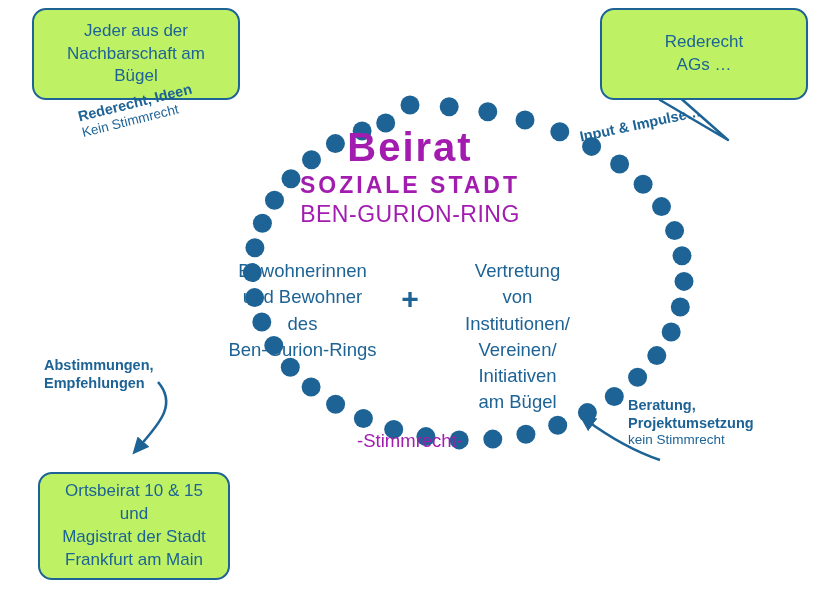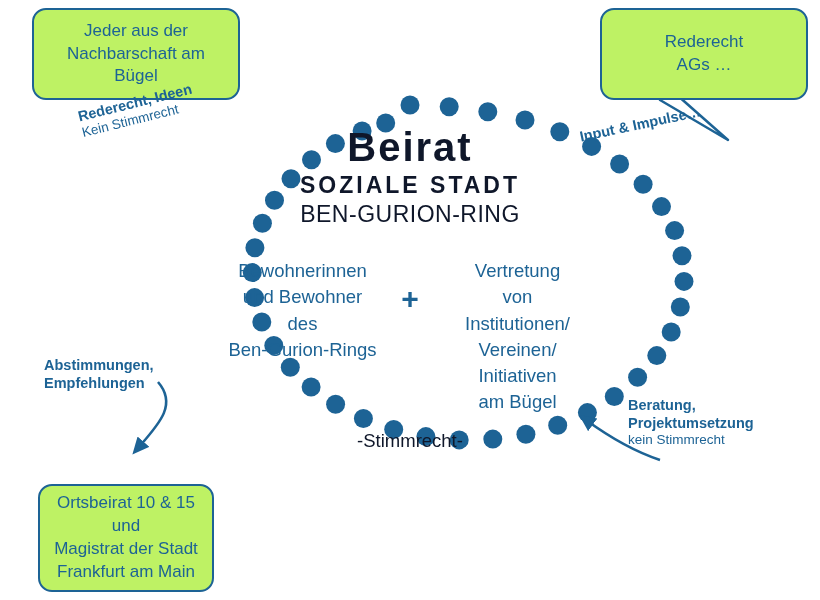--- a/index.html
+++ b/index.html
@@ -40,21 +40,21 @@
     justify-content: center;
     text-align: center;
     font-size: 17px;
     line-height: 1.35;
     padding: 8px 10px;
   }
   .box .line { display: block; white-space: pre; }
 
   #box-top-left  { left: 32px;  top: 8px;   width: 208px; height: 92px; }
   #box-top-right { left: 600px; top: 8px;   width: 208px; height: 92px; }
-  #box-bottom-left  { left: 38px;  top: 484px; width: 176px; height: 108px; }
+  #box-bottom-left  { left: 38px;  top: 472px; width: 192px; height: 108px; }
   #box-bottom-right { left: 530px; top: 484px; width: 282px; height: 82px; }
 
   .arrow-label {
     position: absolute;
     color: #1d6395;
     font-size: 14.5px;
     line-height: 1.25;
     font-weight: bold;
   }
   .arrow-label .sub { font-weight: normal; font-size: 13.5px; }
@@ -77,21 +77,21 @@
     text-align: left;
   }
   #label-beratung {
     left: 628px; top: 396px;
     text-align: left;
   }
 
   .center-text {
     position: absolute;
     text-align: center;
-    color: #0f172a;
+    color: #a21caf;
   }
   #title-block {
     left: 248px; top: 126px; width: 324px;
   }
   #title-main {
     font-size: 40px;
     font-weight: bold;
     letter-spacing: 2px;
     line-height: 1.05;
   }

